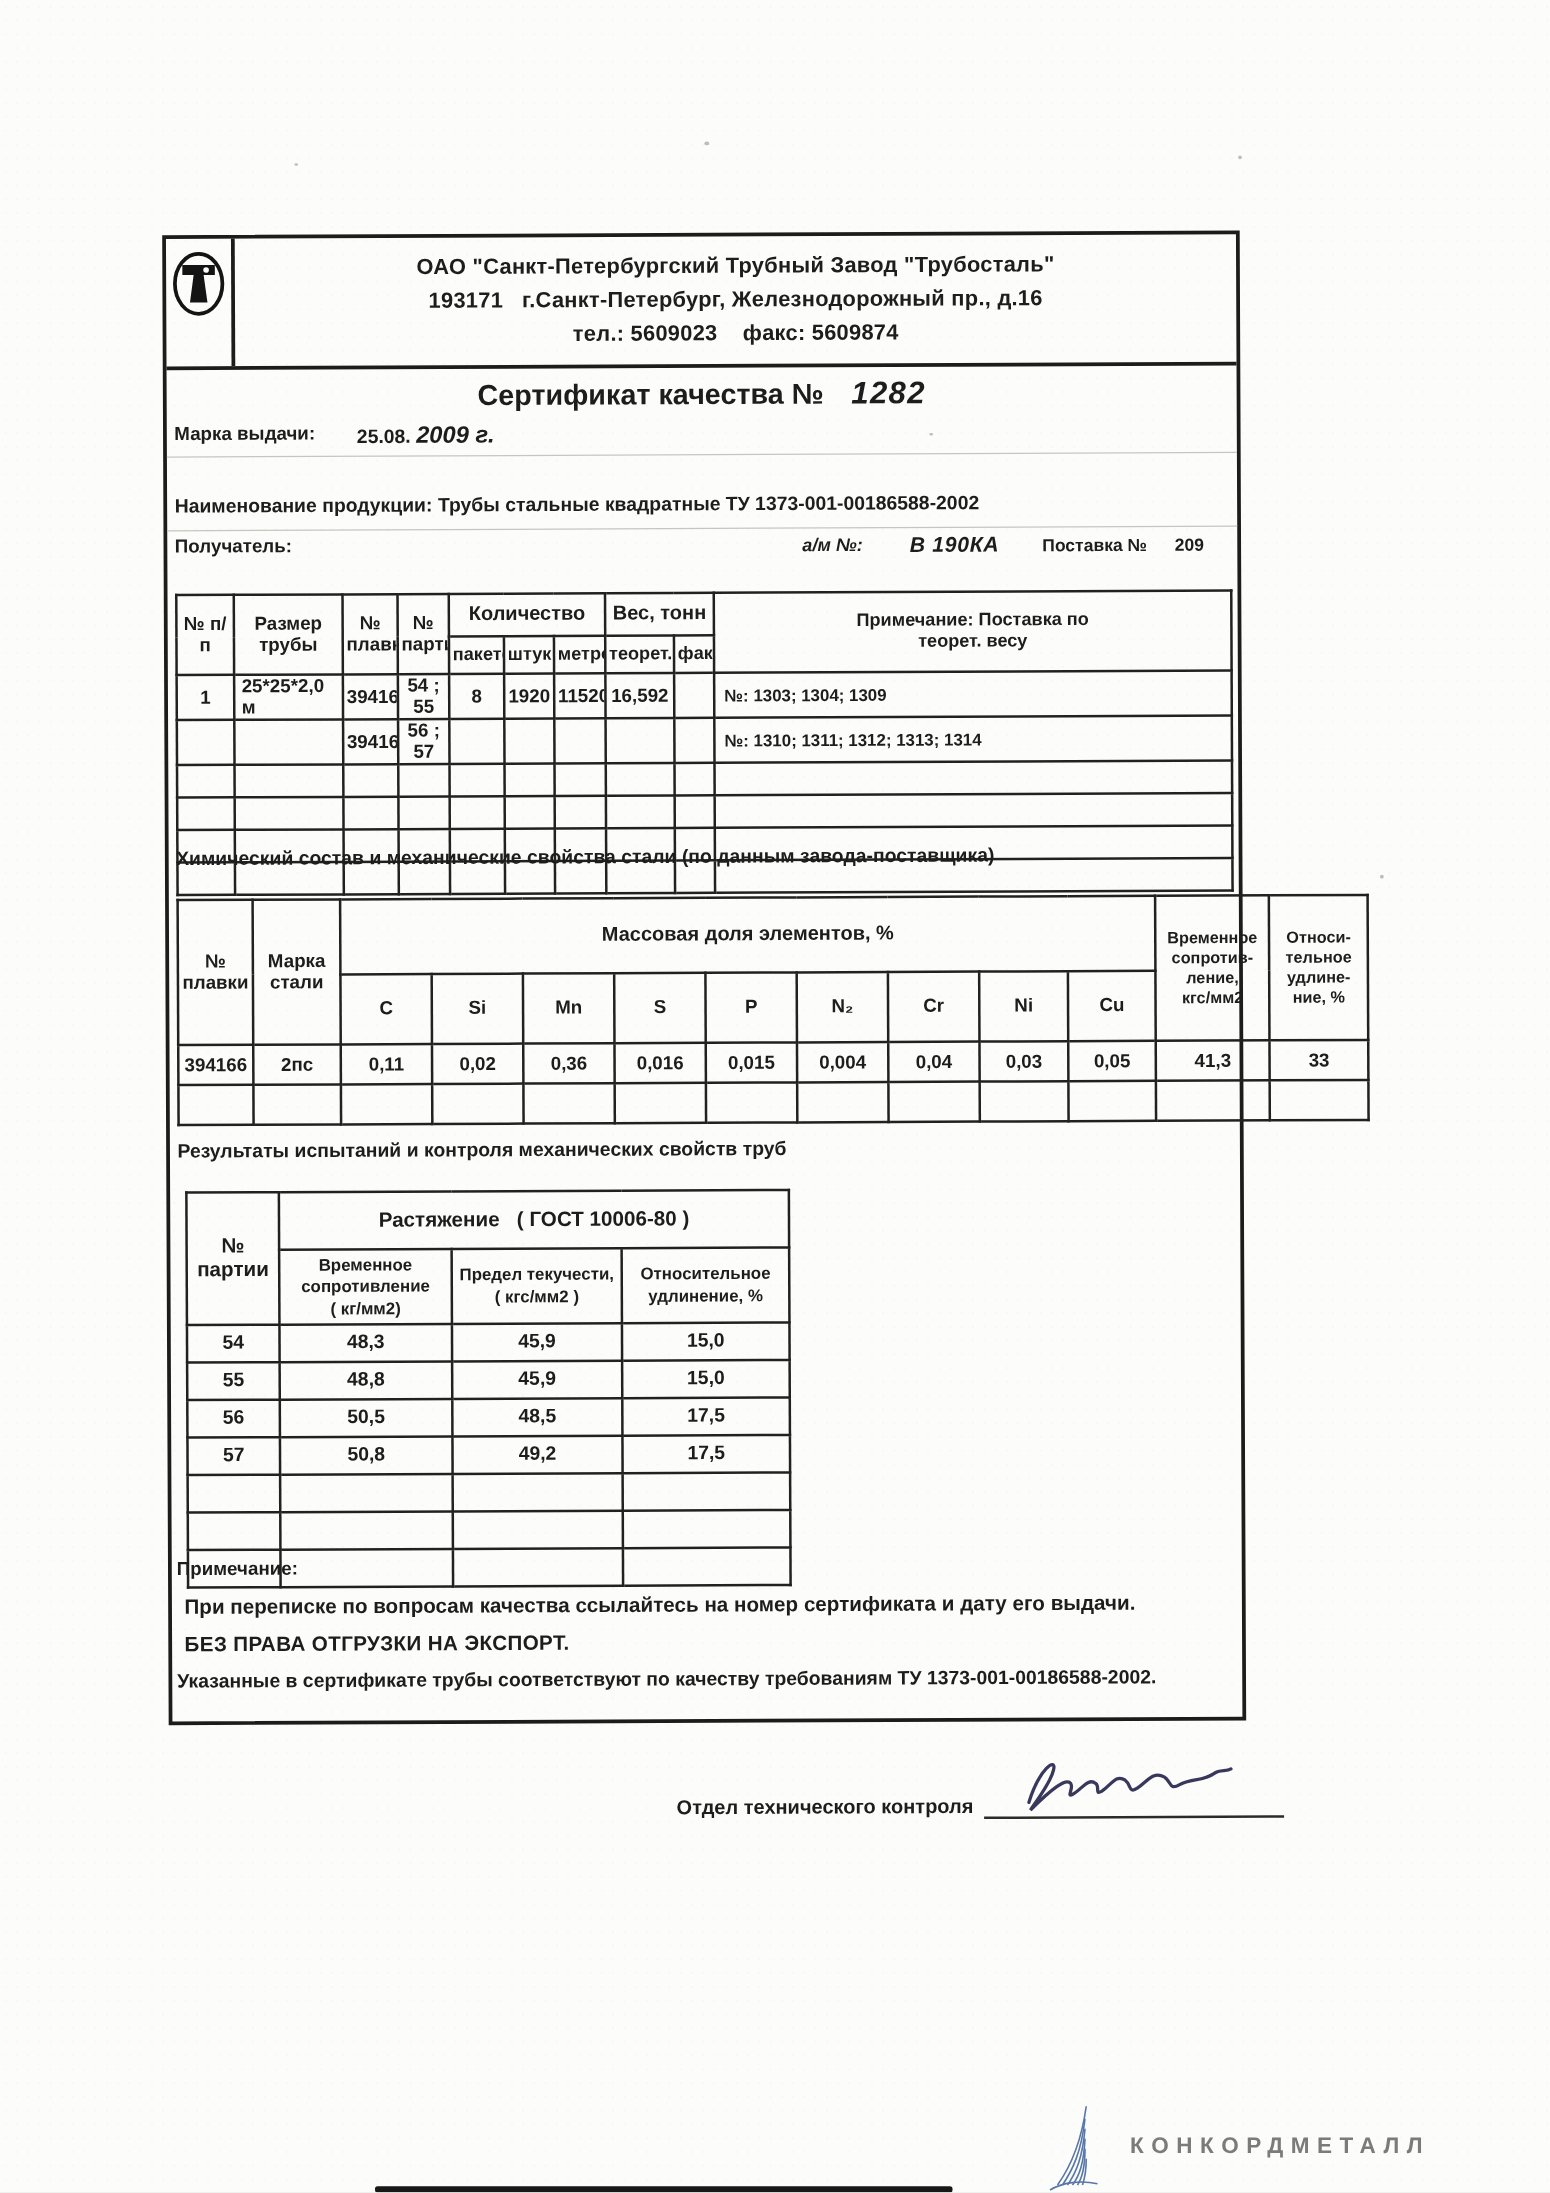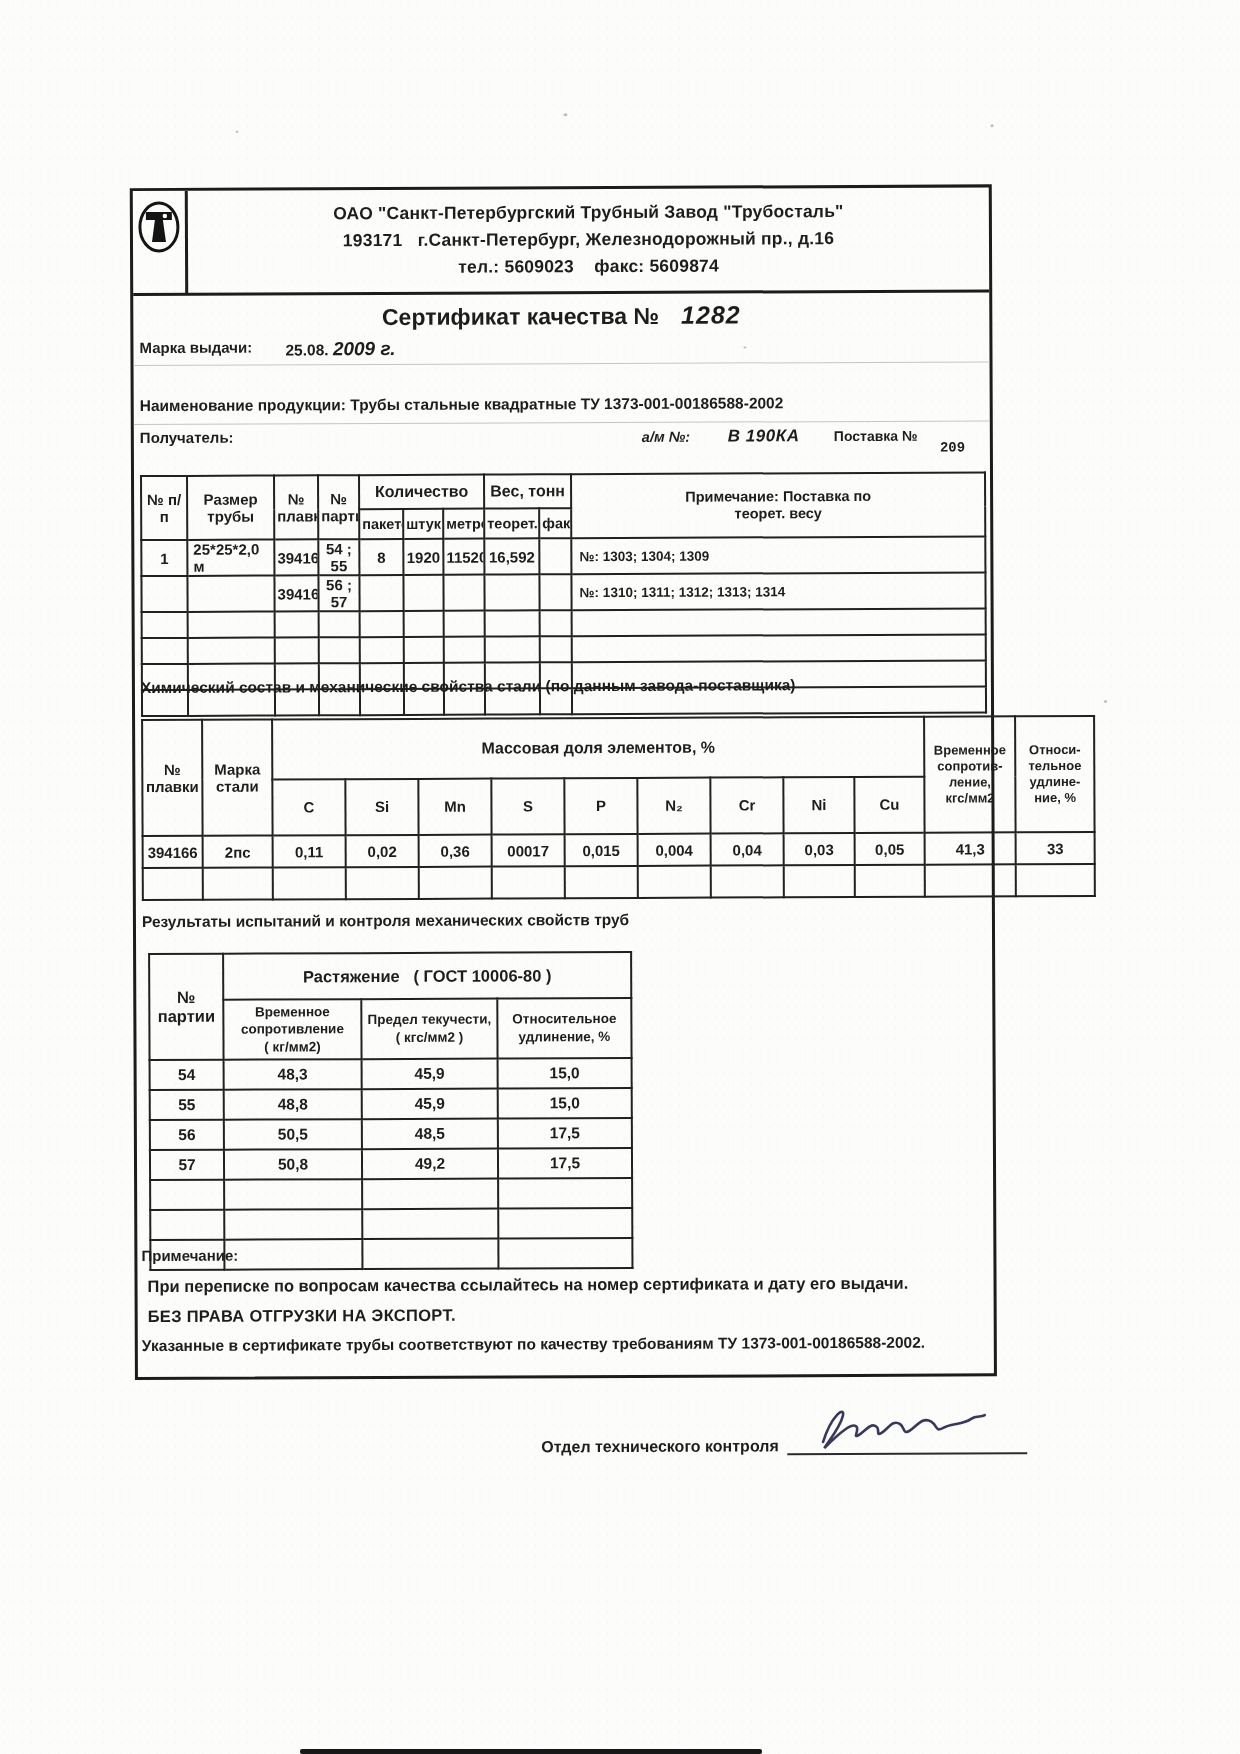--- a/index.html
+++ b/index.html
@@ -30,21 +30,21 @@
   .form-row{position:absolute;left:0;right:0;font-weight:700;font-size:15px;}
   .row-date{top:148px;}
   .row-date .val{position:absolute;left:152px;top:0;font-size:15.5px;}
   .row-date .val i{font-size:19px;}
   .row-product{top:206px;font-size:15.5px;}
   .row-receiver{top:238px;}
   .lbl{position:absolute;left:6px;top:0;}
   .pos-vehicle-label{position:absolute;left:508px;top:2px;font-style:italic;font-size:14.5px;}
   .pos-vehicle{position:absolute;left:594px;top:0;font-style:italic;font-size:17px;letter-spacing:.5px;}
   .pos-invoice-label{position:absolute;left:700px;top:2px;font-weight:700;font-size:14px;}
-  .pos-invoice{position:absolute;left:806px;top:14px;font-weight:700;font-size:14px;font-family:Liberation Mono, monospace;}
+  .pos-invoice{position:absolute;left:806px;top:2px;font-weight:700;font-size:14px;}
   .hairline{position:absolute;left:0;right:0;border-top:1px solid #c6c6c1;}
   .hl1{top:174px;} .hl2{top:233px;}
   
   table{border-collapse:collapse;table-layout:fixed;position:absolute;}
   th,td{border:2px solid #212121;font-weight:700;color:#1d1d1d;
         text-align:center;vertical-align:middle;padding:0 2px;
         white-space:pre-line;overflow:hidden;}
   th{font-size:15px;line-height:1.15;}
   td{font-size:15px;}
   
@@ -299,21 +299,21 @@
             <th>Cu</th>
           </tr>
         </thead>
         <tbody>
             <tr>
               <td>394166</td>
               <td>2пс</td>
               <td>0,11</td>
               <td>0,02</td>
               <td>0,36</td>
-              <td>00017</td>
+              <td>0,016</td>
               <td>0,015</td>
               <td>0,004</td>
               <td>0,04</td>
               <td>0,03</td>
               <td>0,05</td>
               <td>41,3</td>
               <td>33</td>
             </tr>
             <tr>
               <td></td>
@@ -419,15 +419,29 @@
       </svg></span>
     </div>
 
     <div class="speck sp1"></div>
     <div class="speck sp2"></div>
     <div class="speck sp3"></div>
     <div class="speck sp4"></div>
     <div class="speck sp5"></div>
   </div>
 
+  <div class="watermark">
+    <svg width="56" height="72" viewBox="0 0 56 72">
+      <g fill="none" stroke="#44699f" stroke-width="1.3" opacity="0.9">
+        <path d="M8 66 C18 52 27 32 31 3"></path>
+        <path d="M12 66 C20 54 27 40 30 13"></path>
+        <path d="M16 66 C23 56 28 44 30 21"></path>
+        <path d="M20 66 C26 58 29 48 30 29"></path>
+        <path d="M24 66 C28 60 30 52 30 37"></path>
+        <path d="M28 66 C30 60 31 54 31 45"></path>
+        <path d="M2 70 C12 64 26 62 40 65"></path>
+      </g>
+    </svg>
+    <span class="wm-text">КОНКОРДМЕТАЛЛ</span>
+  </div>
 
   <div class="streak"></div>
 </div>
 
 </body></html>

